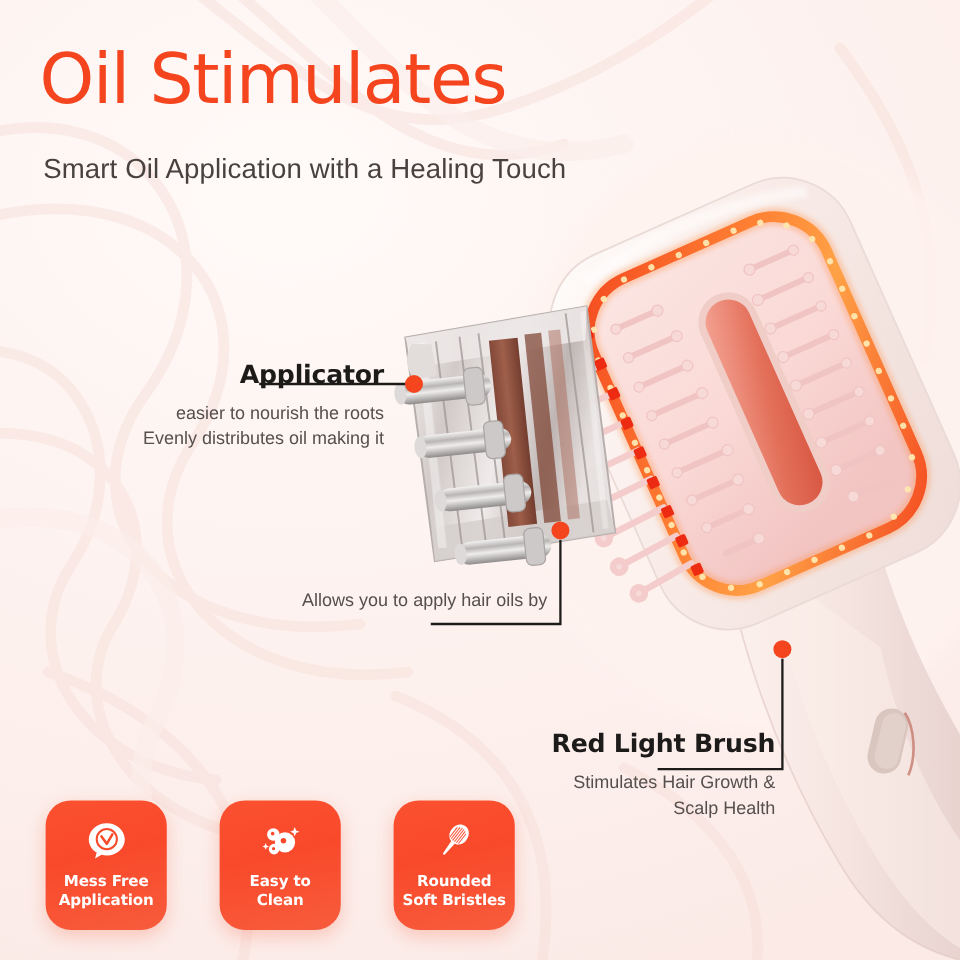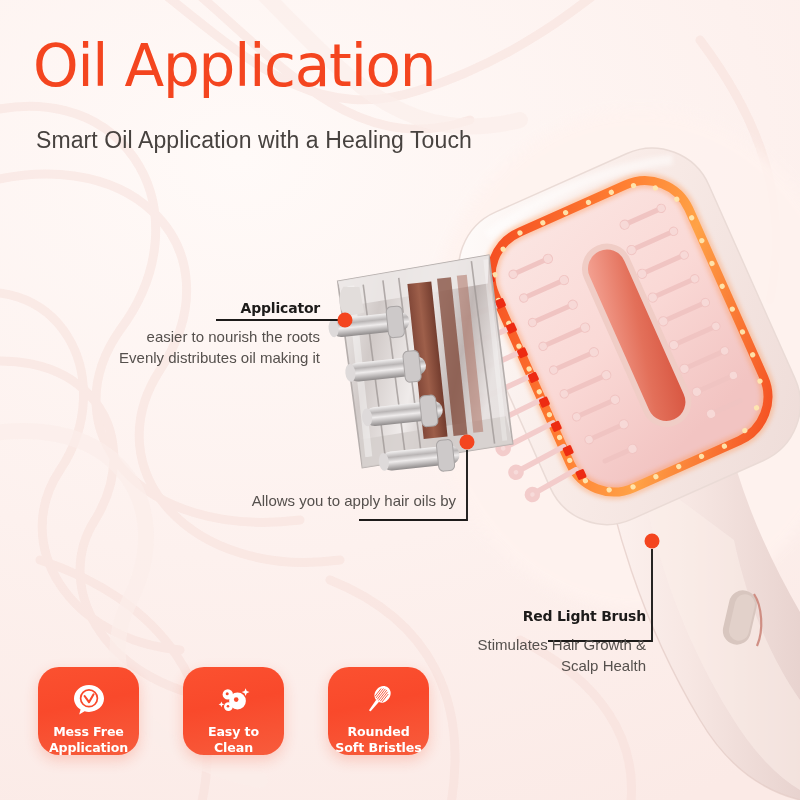--- a/index.html
+++ b/index.html
@@ -34,21 +34,21 @@
     color:#47423f;
     font-family:"Liberation Sans", sans-serif;
   }
 
   
   .product{ position:absolute; left:0; top:0; width:800px; height:800px; pointer-events:none; }
 
   
   .callout{ position:absolute; }
   .callout .c-title{
-    font-size:14px; font-weight:700; color:#1d1b1a;
+    font-size:21px; font-weight:700; color:#1d1b1a;
     letter-spacing:-.2px; white-space:nowrap;
     font-family:"DejaVu Sans", sans-serif;
   }
   .callout .c-desc{
     font-size:15px; font-weight:300; color:#55504d;
     line-height:1.42; white-space:nowrap;
     font-family:"Liberation Sans", sans-serif;
   }
   #callout-applicator{ left:76px; top:300px; text-align:right; width:244px; }
   #callout-applicator .c-title{ text-align:right; margin-bottom:10px; }
@@ -60,21 +60,21 @@
 
   #callout-red-light{ left:420px; top:608px; text-align:right; width:226px; }
   #callout-red-light .c-title{ margin-bottom:10px; }
   #callout-red-light .c-desc{ text-align:right; }
 
   .leaders{ position:absolute; inset:0; }
 
   
   .badges{ position:absolute; left:38px; top:667px; display:flex; gap:44px; }
   .badge{
-    width:101px; height:88px; border-radius:21px;
+    width:101px; height:108px; border-radius:21px;
     background:linear-gradient(168deg,#fb5130 0%,#f9492b 42%,#f75c3c 100%);
     box-shadow:0 5px 14px rgba(244,69,31,.22);
     display:flex; flex-direction:column; align-items:center;
     justify-content:flex-start; padding-top:14px;
   }
   .badge .b-icon{ height:38px; display:flex; align-items:center; justify-content:center; }
   .badge .b-label{
     margin-top:7px; color:#fff; font-size:12.6px; font-weight:700;
     line-height:1.28; text-align:center; letter-spacing:-.1px;
     font-family:"DejaVu Sans", sans-serif;
@@ -408,21 +408,21 @@
       <polyline points="467,450 467,520 359,520"></polyline>
       <polyline points="652,549 652,641 548,641"></polyline>
     </g>
     <g>
       <circle cx="345" cy="320" r="7.5" fill="#f4451f"></circle>
       <circle cx="467" cy="442" r="7.5" fill="#f4451f"></circle>
       <circle cx="652" cy="541" r="7.5" fill="#f4451f"></circle>
     </g>
   </svg>
 
-  <div class="title">Oil Application</div>
+  <div class="title">Oil Stimulates</div>
   <div class="subtitle">Smart Oil Application with a Healing Touch</div>
 
   <div class="callout" id="callout-applicator">
     <div class="c-title">Applicator</div>
     <div class="c-desc">easier to nourish the roots</div>
     <div class="c-desc">Evenly distributes oil making it</div>
   </div>
 
   <div class="callout" id="callout-oil-chamber">
     <div class="c-desc">Allows you to apply hair oils by</div>

